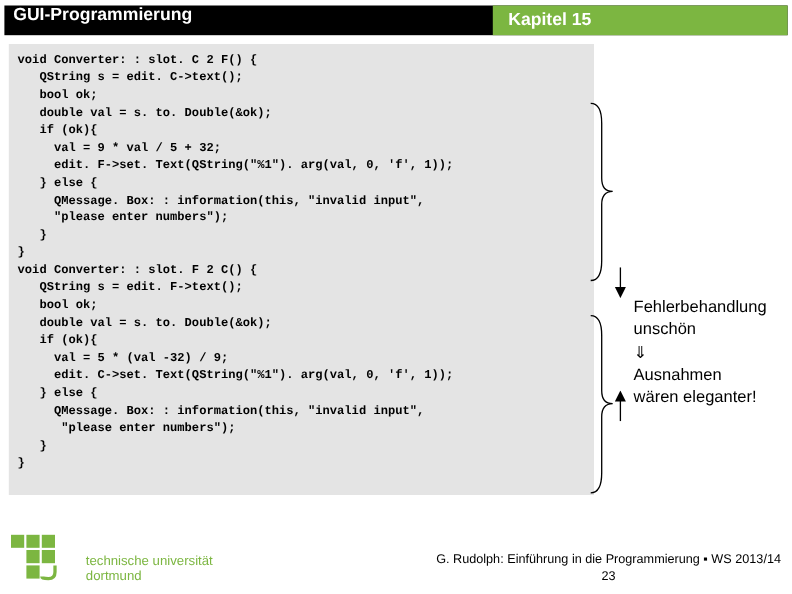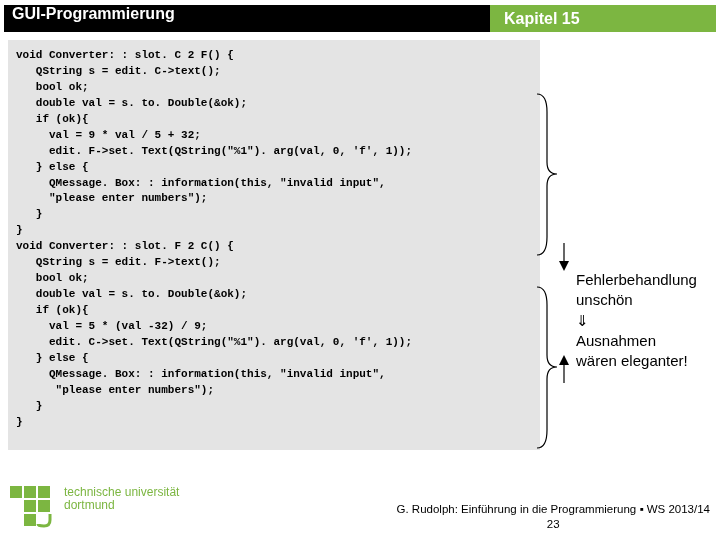--- a/index.html
+++ b/index.html
@@ -1,26 +1,26 @@
 <!DOCTYPE html>
 <html><head>
 <meta charset="utf-8">
 <style>
   * { margin: 0; padding: 0; box-sizing: border-box; }
   body { width: 720px; height: 540px; background: #fff; font-family: Arial, sans-serif; position: relative; overflow: hidden; }
   .header { position: absolute; top: 5px; left: 4px; width: 712px; height: 27px; background: #000; display: flex; align-items: flex-start; }
   .header-left { color: #fff; font-size: 16px; font-weight: bold; padding-left: 8px; flex: 1; }
-  .header-right { background: #7cb641; color: #fff; font-size: 16px; font-weight: bold; padding: 0 14px; height: 100%; display: flex; align-items: center; width: 226px; }
+  .header-right { background: #7cb641; color: #fff; font-size: 16px; font-weight: bold; padding: 0 14px; height: 100%; display: flex; align-items: center; width: 268px; }
   .codeblock { position: absolute; top: 40px; left: 8px; width: 532px; height: 410px; background: #e4e4e4; padding: 8px 8px; font-family: "Courier New", monospace; font-size: 11px; font-weight: bold; line-height: 1.45; white-space: pre; color: #000; }
   .annotation { position: absolute; top: 270px; left: 576px; width: 155px; text-align: left; font-size: 15px; line-height: 1.35; }
   .brace-top { position: absolute; left: 535px; top: 92px; width: 25px; height: 165px; }
   .brace-bot { position: absolute; left: 535px; top: 285px; width: 25px; height: 165px; }
   .arrow-top { position: absolute; left: 558px; top: 243px; width: 12px; height: 28px; }
   .arrow-bot { position: absolute; left: 558px; top: 355px; width: 12px; height: 28px; }
-  .footer-logo { position: absolute; left: 10px; bottom: 10px; display: flex; align-items: flex-start; gap: 10px; }
+  .footer-logo { position: absolute; left: 10px; bottom: 10px; display: flex; align-items: flex-end; gap: 24px; }
   .logo-box { width: 44px; height: 44px; position: relative; }
   .footer-text { color: #7cb641; font-size: 12px; line-height: 1.1; }
   .footer-right { position: absolute; right: 10px; bottom: 8px; text-align: center; font-size: 11.5px; color: #000; line-height: 1.3; }
 </style>
 </head>
 <body>
 
 <div class="header">
   <div class="header-left">GUI-Programmierung</div>
   <div class="header-right">Kapitel 15</div>

